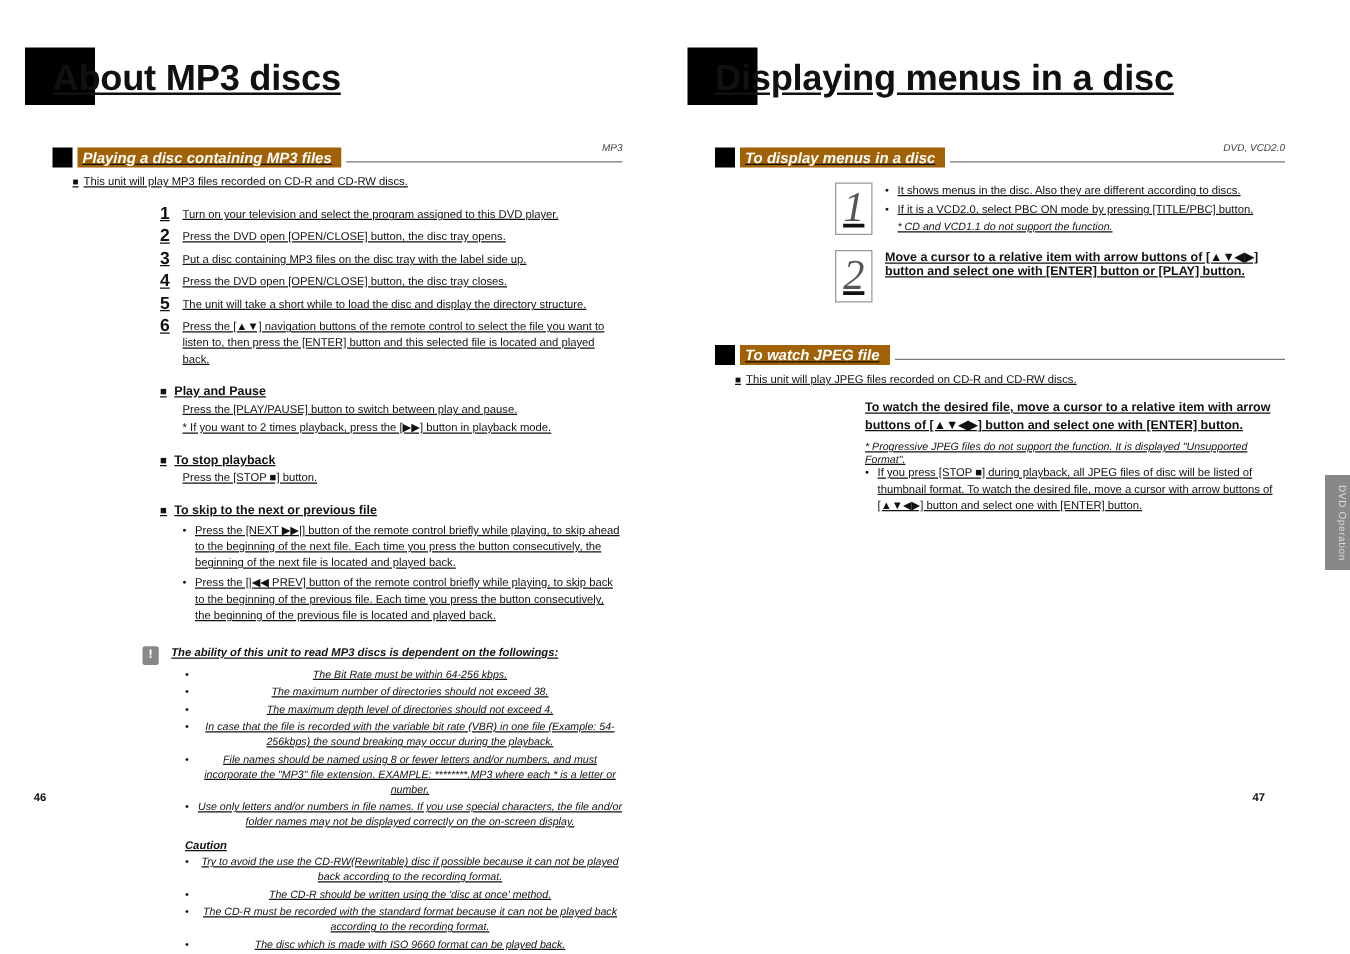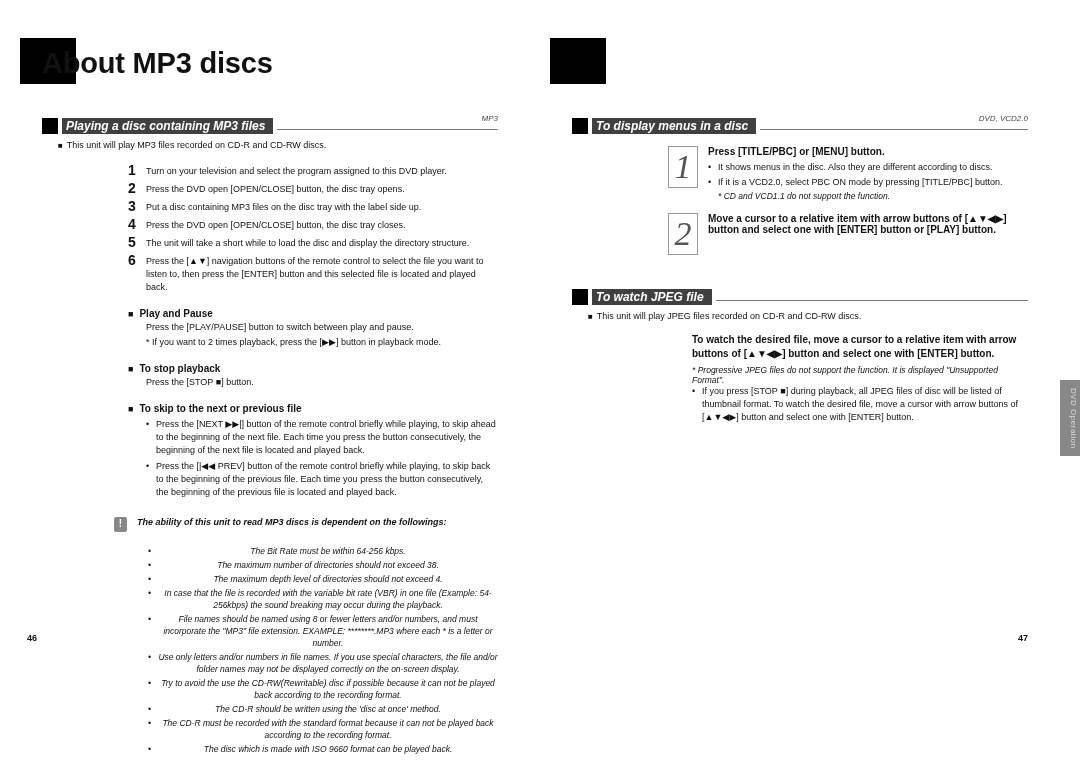--- a/index.html
+++ b/index.html
@@ -7,32 +7,32 @@
     width: 1080px;
     height: 763px;
     background: #fff;
     font-family: Arial, Helvetica, sans-serif;
     font-size: 9px;
     color: #111;
     position: relative;
     overflow: hidden;
   }
   .spread { display: flex; width: 100%; height: 100%; }
-  .page { width: 540px; height: 659px; padding: 30px 42px 20px 42px; position: relative; }
+  .page { width: 540px; height: 659px; padding: 30px 42px 20px 42px; position: relative; text-decoration: underline; }
   .page.right { padding: 30px 52px 20px 32px; }
 
   
   .title-wrap { position: relative; margin-top: 10px; margin-bottom: 20px; height: 58px; }
   .title-block { position: absolute; left: -22px; top: -2px; width: 56px; height: 46px; background: #000; }
   .title-text { position: relative; font-size: 29px; font-weight: bold; color: #111; line-height: 46px; letter-spacing: -0.2px; }
 
   
   .section-bar { display: flex; align-items: center; margin-bottom: 6px; }
   .sec-tab { background: #000; width: 16px; height: 16px; margin-right: 4px; }
-  .sec-title-bg { background: #404040; flex: 0 0 auto; height: 16px; display: flex; align-items: center; padding: 0 8px 0 4px; }
+  .sec-title-bg { background: #a16207; flex: 0 0 auto; height: 16px; display: flex; align-items: center; padding: 0 8px 0 4px; }
   .sec-title { color: #fff; font-weight: bold; font-size: 12px; font-style: italic; }
   .sec-line { flex: 1; border-bottom: 1px solid #777; margin-left: 4px; height: 8px; position: relative; }
   .sec-tag { position: absolute; right: 0; top: -8px; font-style: italic; font-size: 8px; color: #444; }
 
   .note-line { font-size: 9px; margin: 4px 0 12px 16px; }
   .note-sq::before { content: "■"; font-size: 8px; margin-right: 4px; }
 
   
   .steps { margin-left: 86px; margin-top: 10px; }
   .step-row { display: flex; align-items: flex-start; margin-bottom: 2px; }
@@ -41,31 +41,31 @@
 
   .subhead { margin-left: 86px; margin-top: 14px; font-weight: bold; font-size: 10px; }
   .subhead::before { content: "■"; margin-right: 6px; font-size: 9px; }
   .subtext { margin-left: 104px; font-size: 9px; line-height: 13px; margin-top: 2px; }
   .bullet-list { margin-left: 104px; margin-top: 4px; }
   .bullet-list .b { font-size: 9px; line-height: 13px; position: relative; padding-left: 10px; margin-bottom: 3px; }
   .bullet-list .b::before { content: "•"; position: absolute; left: 0; top: 0; }
 
   
   .info-box { margin-left: 72px; margin-top: 18px; }
-  .info-lead { font-style: italic; font-weight: bold; font-size: 9px; margin-bottom: 18px; margin-left: 18px; }
+  .info-lead { font-style: italic; font-weight: bold; font-size: 9px; margin-bottom: 6px; margin-left: 18px; }
   .info-icon { display: inline-block; width: 13px; height: 15px; background: #888; border-radius: 2px; margin-right: 4px; vertical-align: middle; position: relative; }
   .info-icon::after { content: "!"; position: absolute; left: 0; right: 0; text-align: center; top: 1px; color: #fff; font-weight: bold; font-size: 10px; font-style: normal;}
   .info-bullets { margin-left: 34px; }
   .info-bullets .ib { font-style: italic; font-size: 8.5px; line-height: 12px; position: relative; padding-left: 10px; margin-bottom: 2px; text-align: center; }
   .info-bullets .ib::before { content: "•"; position: absolute; left: 0; top: 0; }
   .caution-label { font-weight: bold; font-style: italic; font-size: 9px; margin: 8px 0 2px 34px; }
 
   .page-num { position: absolute; bottom: 16px; font-weight: bold; font-size: 9px; }
   .page-num.l { left: 27px; }
-  .page-num.r { right: 52px; }
+  .page-num.r { right: 68px; }
 
   
   .big-step { display: flex; margin-top: 12px; margin-left: 96px; margin-bottom: 6px; }
   .big-num-box { font-family: "Times New Roman", serif; font-size: 34px; font-style: italic; font-weight: normal; color: #555; border: 1px solid #999; width: 30px; height: 42px; display: flex; align-items: center; justify-content: center; margin-right: 10px; flex: 0 0 30px; }
   .big-step-body { flex: 1; }
   .big-step-head { font-weight: bold; font-size: 10px; margin-bottom: 4px; }
   .rb { font-size: 9px; line-height: 13px; position: relative; padding-left: 10px; margin-bottom: 2px; }
   .rb::before { content: "•"; position: absolute; left: 0; }
   .italic-note { font-style: italic; font-size: 8.5px; margin-left: 10px; margin-top: 2px; }
 
@@ -139,50 +139,51 @@
         <span class="info-lead" style="margin-left:6px;">The ability of this unit to read MP3 discs is dependent on the followings:</span>
       </div>
       <div class="info-bullets">
         <div class="ib">The Bit Rate must be within 64-256 kbps.</div>
         <div class="ib">The maximum number of directories should not exceed 38.</div>
         <div class="ib">The maximum depth level of directories should not exceed 4.</div>
         <div class="ib">In case that the file is recorded with the variable bit rate (VBR) in one file (Example: 54-256kbps) the sound breaking may occur during the playback.</div>
         <div class="ib">File names should be named using 8 or fewer letters and/or numbers, and must incorporate the "MP3" file extension. EXAMPLE: ********.MP3 where each * is a letter or number.</div>
         <div class="ib">Use only letters and/or numbers in file names. If you use special characters, the file and/or folder names may not be displayed correctly on the on-screen display.</div>
       </div>
+      <div class="caution-label">Caution</div>
       <div class="info-bullets">
         <div class="ib">Try to avoid the use the CD-RW(Rewritable) disc if possible because it can not be played back according to the recording format.</div>
         <div class="ib">The CD-R should be written using the 'disc at once' method.</div>
         <div class="ib">The CD-R must be recorded with the standard format because it can not be played back according to the recording format.</div>
         <div class="ib">The disc which is made with ISO 9660 format can be played back.</div>
       </div>
     </div>
 
     <div class="page-num l">46</div>
   </div>
 
   <div class="page right">
     <div class="title-wrap">
       <div class="title-block"></div>
+      <div class="title-text">Displaying menus in a disc</div>
     </div>
 
     <div class="section-bar">
       <div class="sec-tab"></div>
       <div class="sec-title-bg">
           <span class="sec-title">To display menus in a disc</span>
         </div>
       <div class="sec-line">
           <span class="sec-tag">DVD, VCD2.0</span>
         </div>
     </div>
 
     <div class="big-step">
       <div class="big-num-box">1</div>
       <div class="big-step-body">
-        <div class="big-step-head">Press [TITLE/PBC] or [MENU] button.</div>
         <div class="rb">It shows menus in the disc. Also they are different according to discs.</div>
         <div class="rb">If it is a VCD2.0, select PBC ON mode by pressing [TITLE/PBC] button.</div>
         <div class="italic-note">* CD and VCD1.1 do not support the function.</div>
       </div>
     </div>
 
     <div class="big-step">
       <div class="big-num-box">2</div>
       <div class="big-step-body">
         <div class="big-step-head">Move a cursor to a relative item with arrow buttons of [▲▼◀▶] button and select one with [ENTER] button or [PLAY] button.</div>

